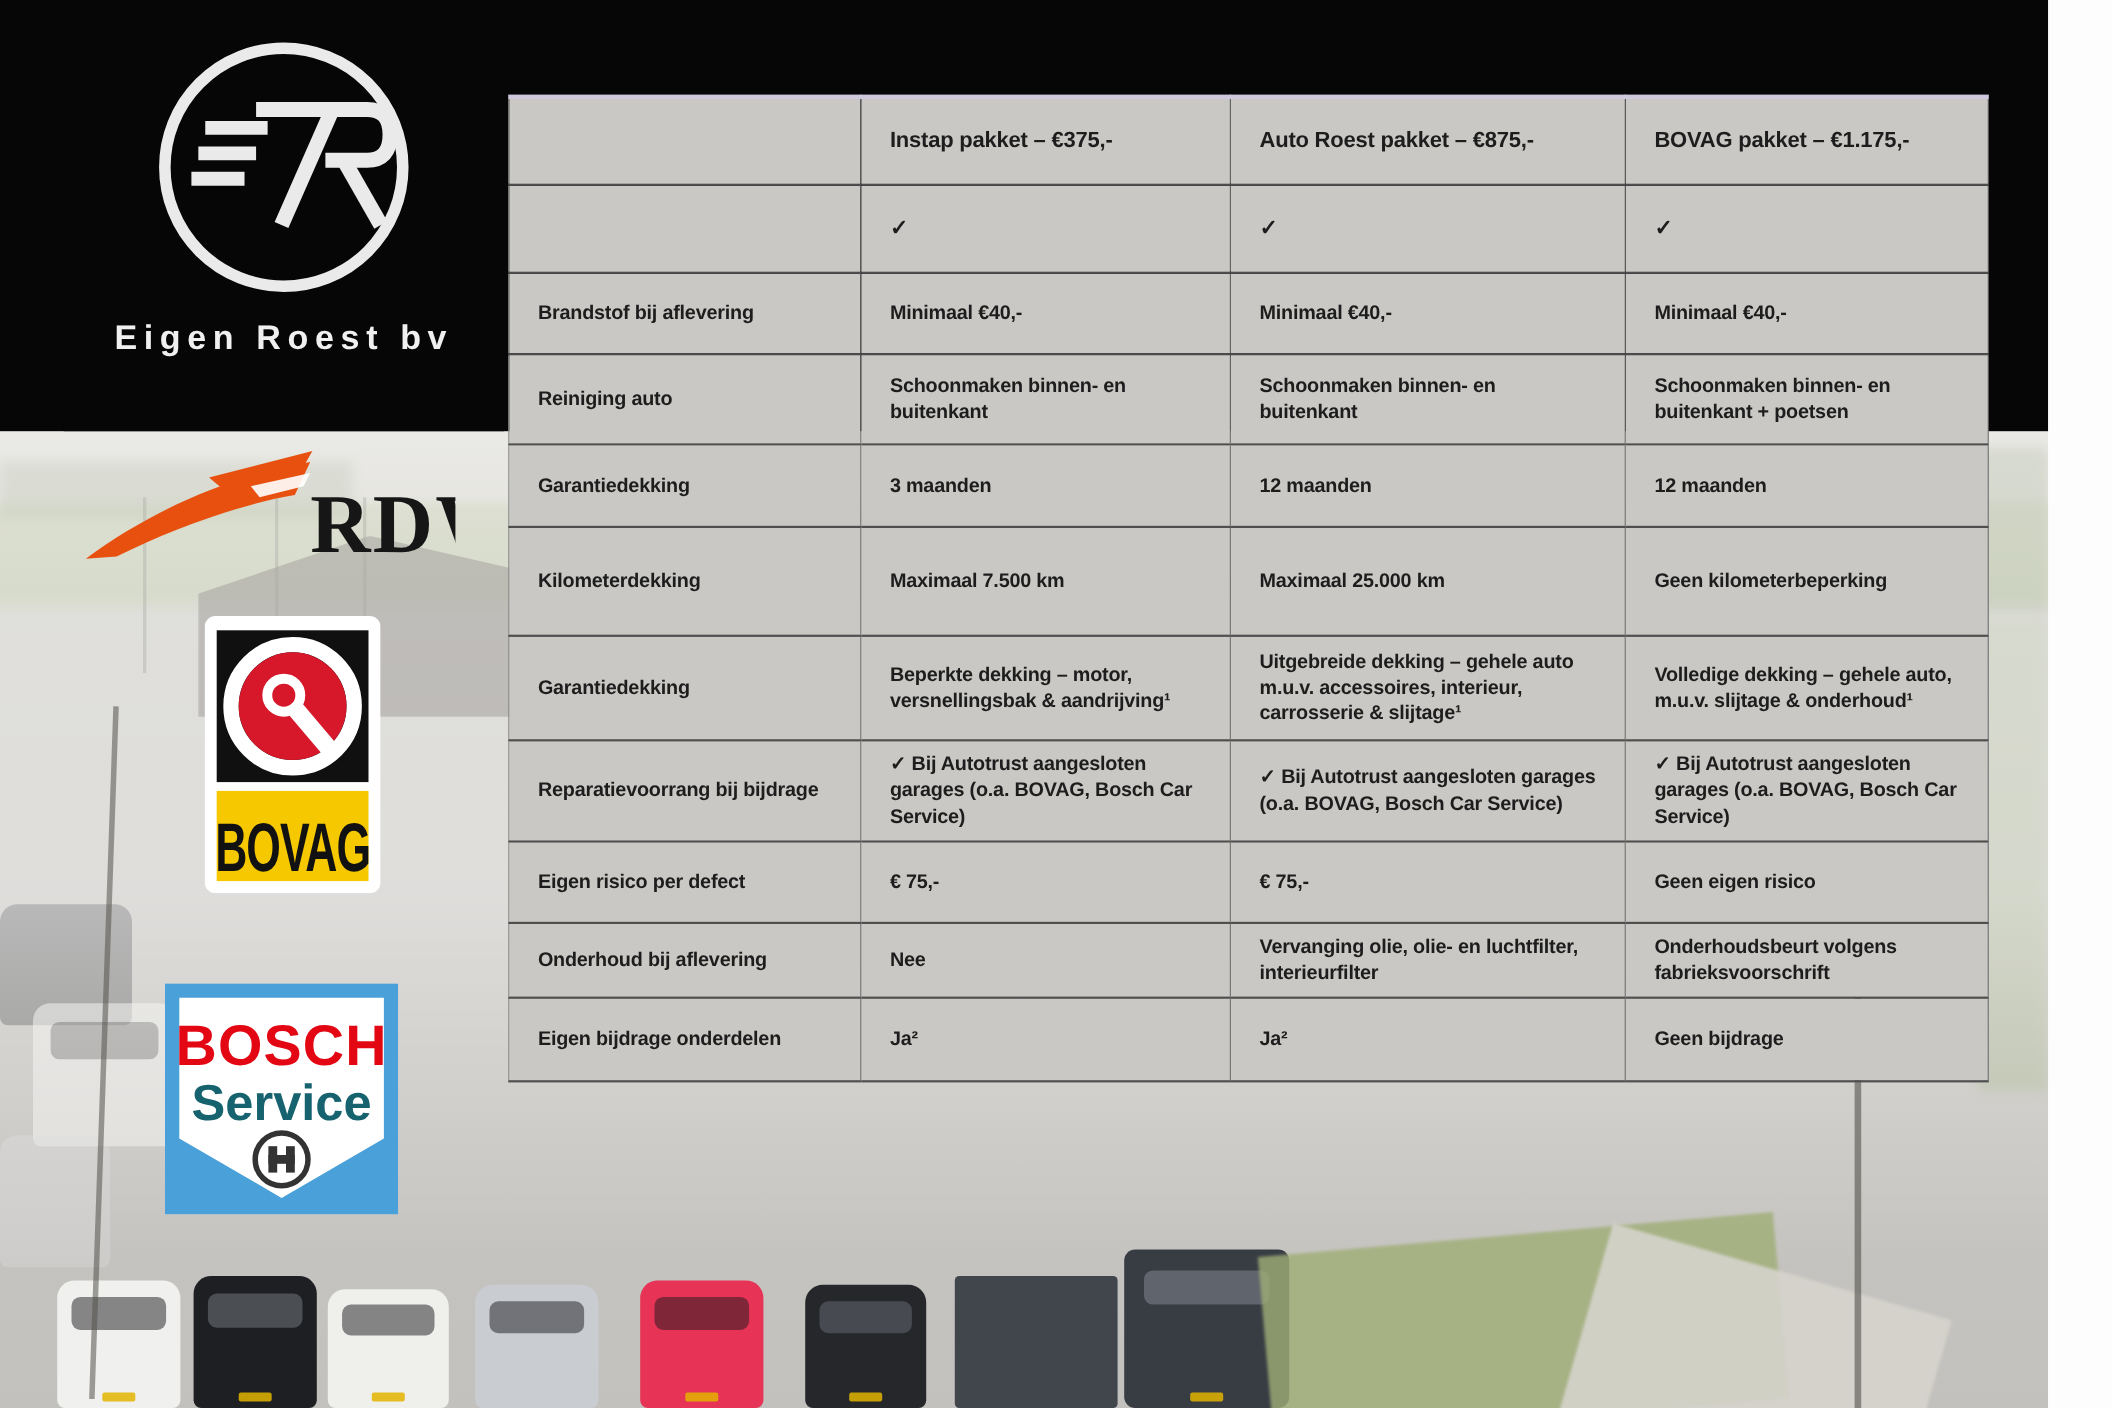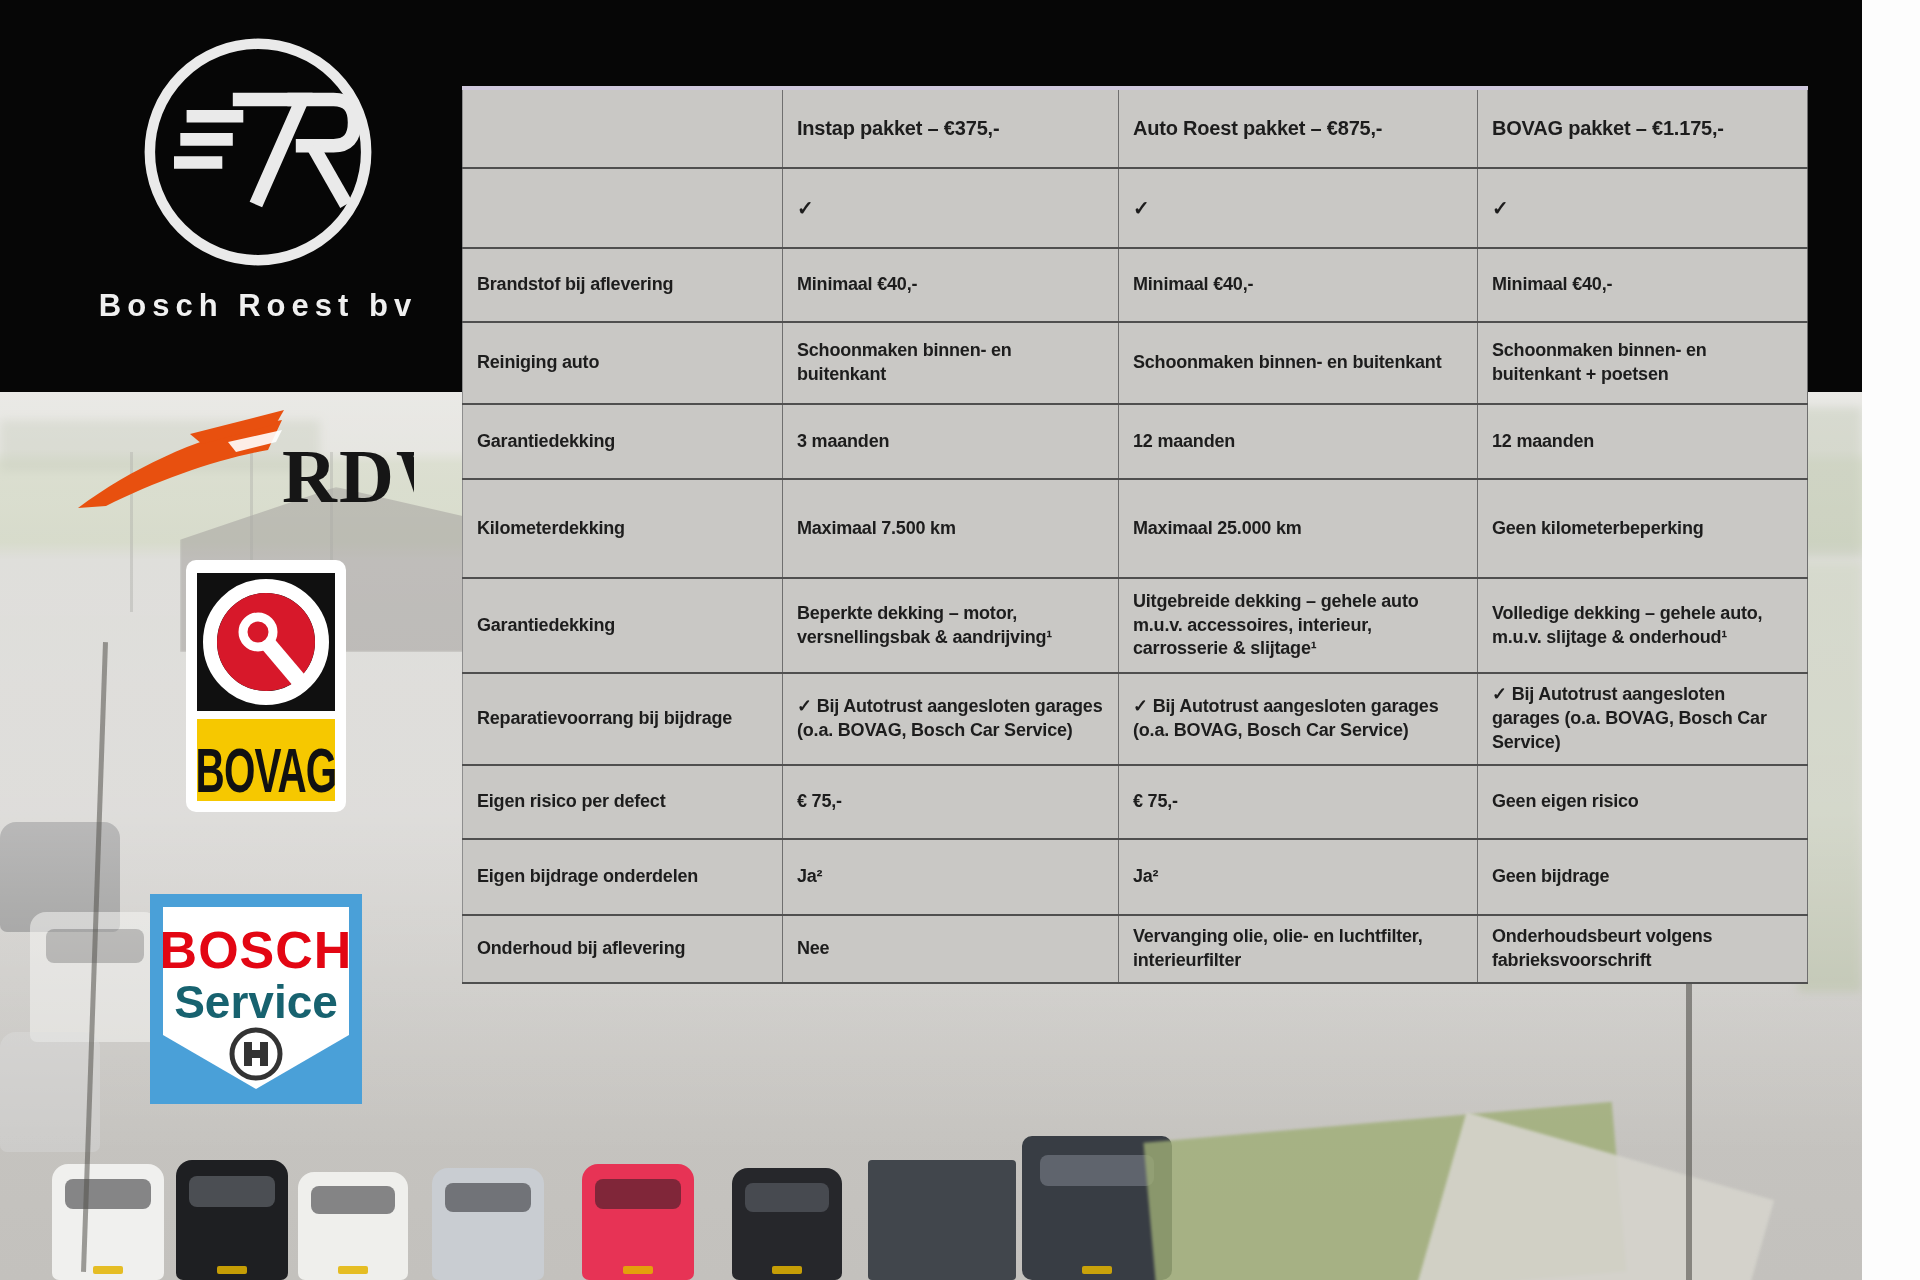--- a/index.html
+++ b/index.html
@@ -31,21 +31,21 @@
   .brand svg{margin-top:26px;}
   .brand-name{color:#f0f0f0;font-size:31px;font-weight:bold;letter-spacing:6px;margin-top:6px;}
   
   .rdw{position:absolute;left:70px;top:404px;}
   .bovag{position:absolute;left:186px;top:560px;}
   .bosch{position:absolute;left:150px;top:874px;margin-top:20px;}
   
   table.pkg{position:absolute;left:462px;top:86px;width:1345px;border-collapse:collapse;table-layout:fixed;
             border-top:4px solid #cfc8dc;border-left:1px solid #8e8e8e;}
   table.pkg th,table.pkg td{background:#c9c8c5;color:#1d1d1d;font-weight:bold;text-align:left;
-            vertical-align:middle;padding:6px 14px;border-bottom:2px solid #4f4f4f;border-right:1px solid #6f6f6f;
+            vertical-align:middle;padding:6px 26px;border-bottom:2px solid #4f4f4f;border-right:1px solid #6f6f6f;
             font-size:18px;line-height:1.32;letter-spacing:-0.2px;overflow:hidden;}
   table.pkg th{font-size:20px;}
   table.pkg .chk{font-size:20px;}
 </style>
 </head>
 <body>
 
 <div class="stage">
 
   <div class="photo">
@@ -109,21 +109,21 @@
       <circle cx="120" cy="120" r="103" fill="none" stroke="#eaeaea" stroke-width="10"></circle>
       <g stroke="#eaeaea" stroke-width="12" fill="none">
         <path d="M52 86 H106"></path>
           <path d="M46 108 H96"></path>
           <path d="M40 130 H86"></path>
         <path d="M96 70 H162 L118 170" stroke-width="13"></path>
         <path d="M148 70 H192 Q212 70 212 92 Q212 114 192 114 H156" stroke-width="13"></path>
         <path d="M172 114 L204 170" stroke-width="13"></path>
       </g>
     </svg>
-    <div class="brand-name">Bosch Roest bv</div>
+    <div class="brand-name">Eigen Roest bv</div>
   </div>
 
   <div class="rdw">
     <svg width="344" height="136" viewBox="0 0 344 136">
       <g fill="#e8500f">
         <path d="M8 104 C70 58 142 28 212 16 L198 46 C150 54 88 76 36 102 Z"></path>
         <path d="M120 30 L214 6 L206 20 L132 40 Z"></path>
         <path d="M158 38 L212 26 L206 38 L166 48 Z" fill="#fff" opacity=".9"></path>
       </g>
       <text x="212" y="98" font-family="Liberation Serif, serif" font-weight="bold" font-size="76" letter-spacing="2" fill="#161616">RDW</text>
@@ -215,28 +215,28 @@
         <td>✓ Bij Autotrust aangesloten garages (o.a. BOVAG, Bosch Car Service)</td>
         <td>✓ Bij Autotrust aangesloten garages (o.a. BOVAG, Bosch Car Service)</td>
         <td>✓ Bij Autotrust aangesloten garages (o.a. BOVAG, Bosch Car Service)</td>
       </tr>
       <tr style="height:74px">
         <td>Eigen risico per defect</td>
         <td>€ 75,-</td>
         <td>€ 75,-</td>
         <td>Geen eigen risico</td>
       </tr>
+      <tr style="height:68px">
+        <td>Onderhoud bij aflevering</td>
+        <td>Nee</td>
+        <td>Vervanging olie, olie- en luchtfilter, interieurfilter</td>
+        <td>Onderhoudsbeurt volgens fabrieksvoorschrift</td>
+      </tr>
       <tr style="height:76px">
         <td>Eigen bijdrage onderdelen</td>
         <td>Ja²</td>
         <td>Ja²</td>
         <td>Geen bijdrage</td>
       </tr>
-      <tr style="height:68px">
-        <td>Onderhoud bij aflevering</td>
-        <td>Nee</td>
-        <td>Vervanging olie, olie- en luchtfilter, interieurfilter</td>
-        <td>Onderhoudsbeurt volgens fabrieksvoorschrift</td>
-      </tr>
     </tbody>
   </table>
 
 </div>
 
 </body></html>

